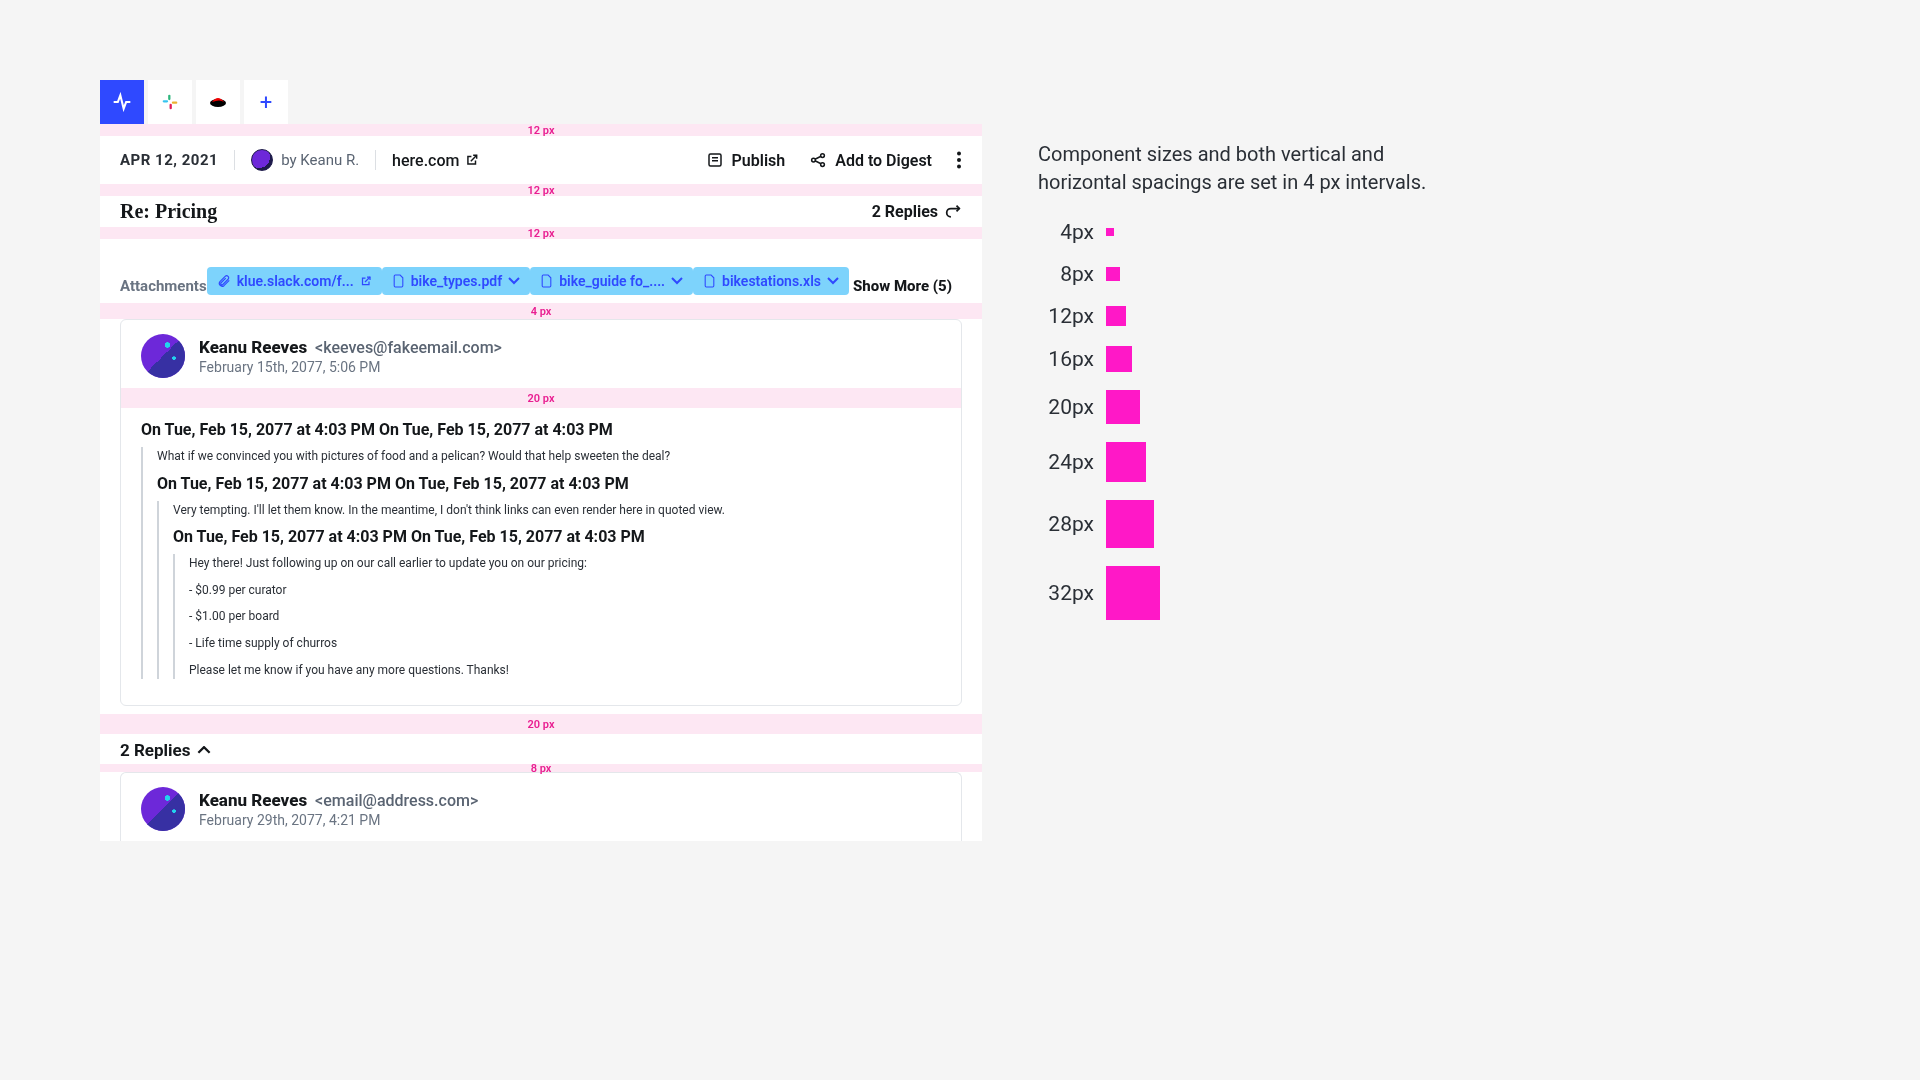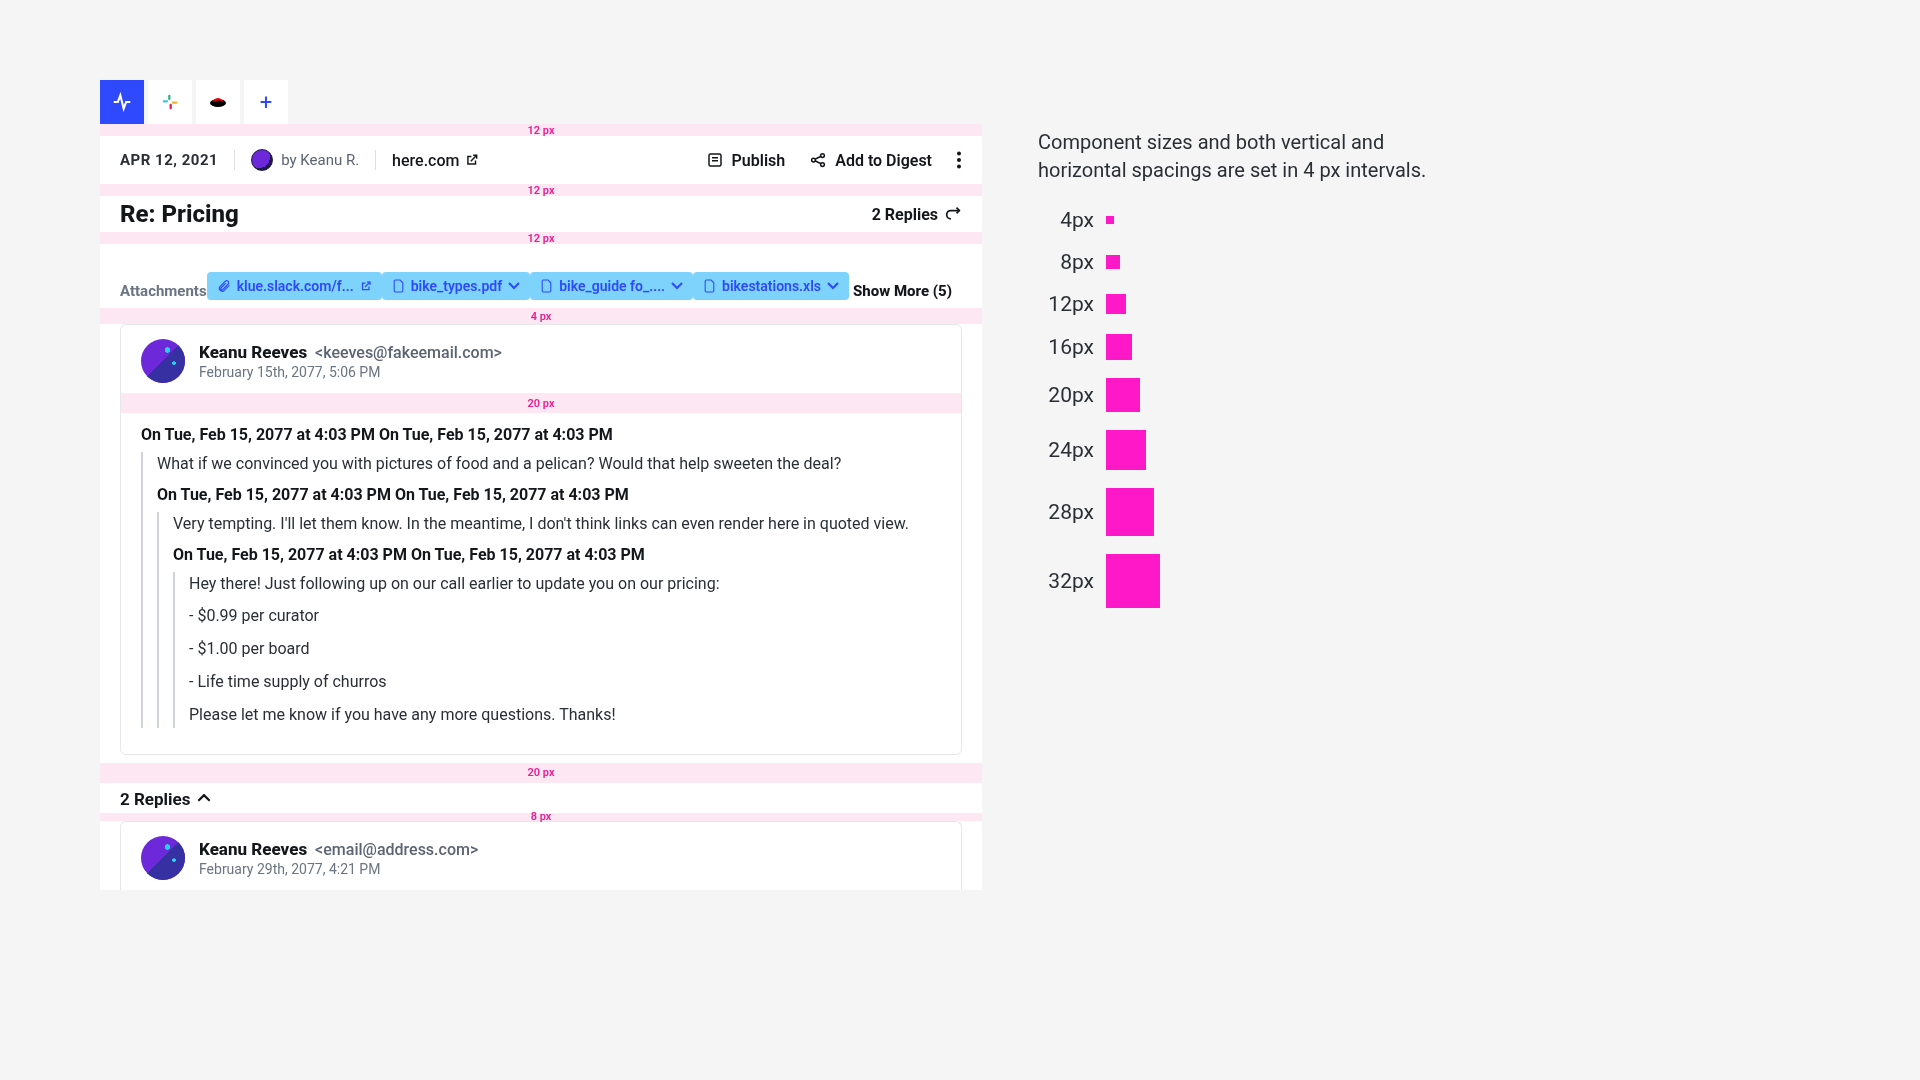--- a/index.html
+++ b/index.html
@@ -89,22 +89,23 @@
   font-weight: 600;
   cursor: pointer;
 }
 .subject-row {
   display: flex;
   align-items: center;
   padding: 4px 20px;
   background: #fff;
 }
 .subject {
-  font-size: 24px;
+  font-size: 20px;
   font-weight: 800;
+  font-family: Liberation Serif, serif;
 }
 .replies-link {
   margin-left: auto;
   font-size: 16px;
   font-weight: 700;
   display: flex;
   align-items: center;
   gap: 6px;
   cursor: pointer;
 }
@@ -174,40 +175,40 @@
   font-size: 16px;
   font-weight: 700;
   margin: 6px 0 8px 0;
 }
 .quote-block {
   border-left: 2px solid #cfd4da;
   padding-left: 14px;
   margin-left: 0;
 }
 .body-text {
-  font-size: 16px;
+  font-size: 12px;
   line-height: 1.55;
   margin: 8px 0;
   color: #2a2f36;
 }
 .replies-toggle {
   display: flex;
   align-items: center;
   gap: 6px;
   padding: 6px 20px 0 20px;
   font-size: 17px;
   font-weight: 700;
   background: #fff;
   cursor: pointer;
 }
 
 .right-col {
   position: absolute;
   left: 1038px;
-  top: 128px;
+  top: 140px;
   width: 420px;
 }
 .desc {
   font-size: 20px;
   line-height: 1.4;
   color: #2a2f36;
   margin-bottom: 24px;
 }
 .scale-row {
   display: flex;

